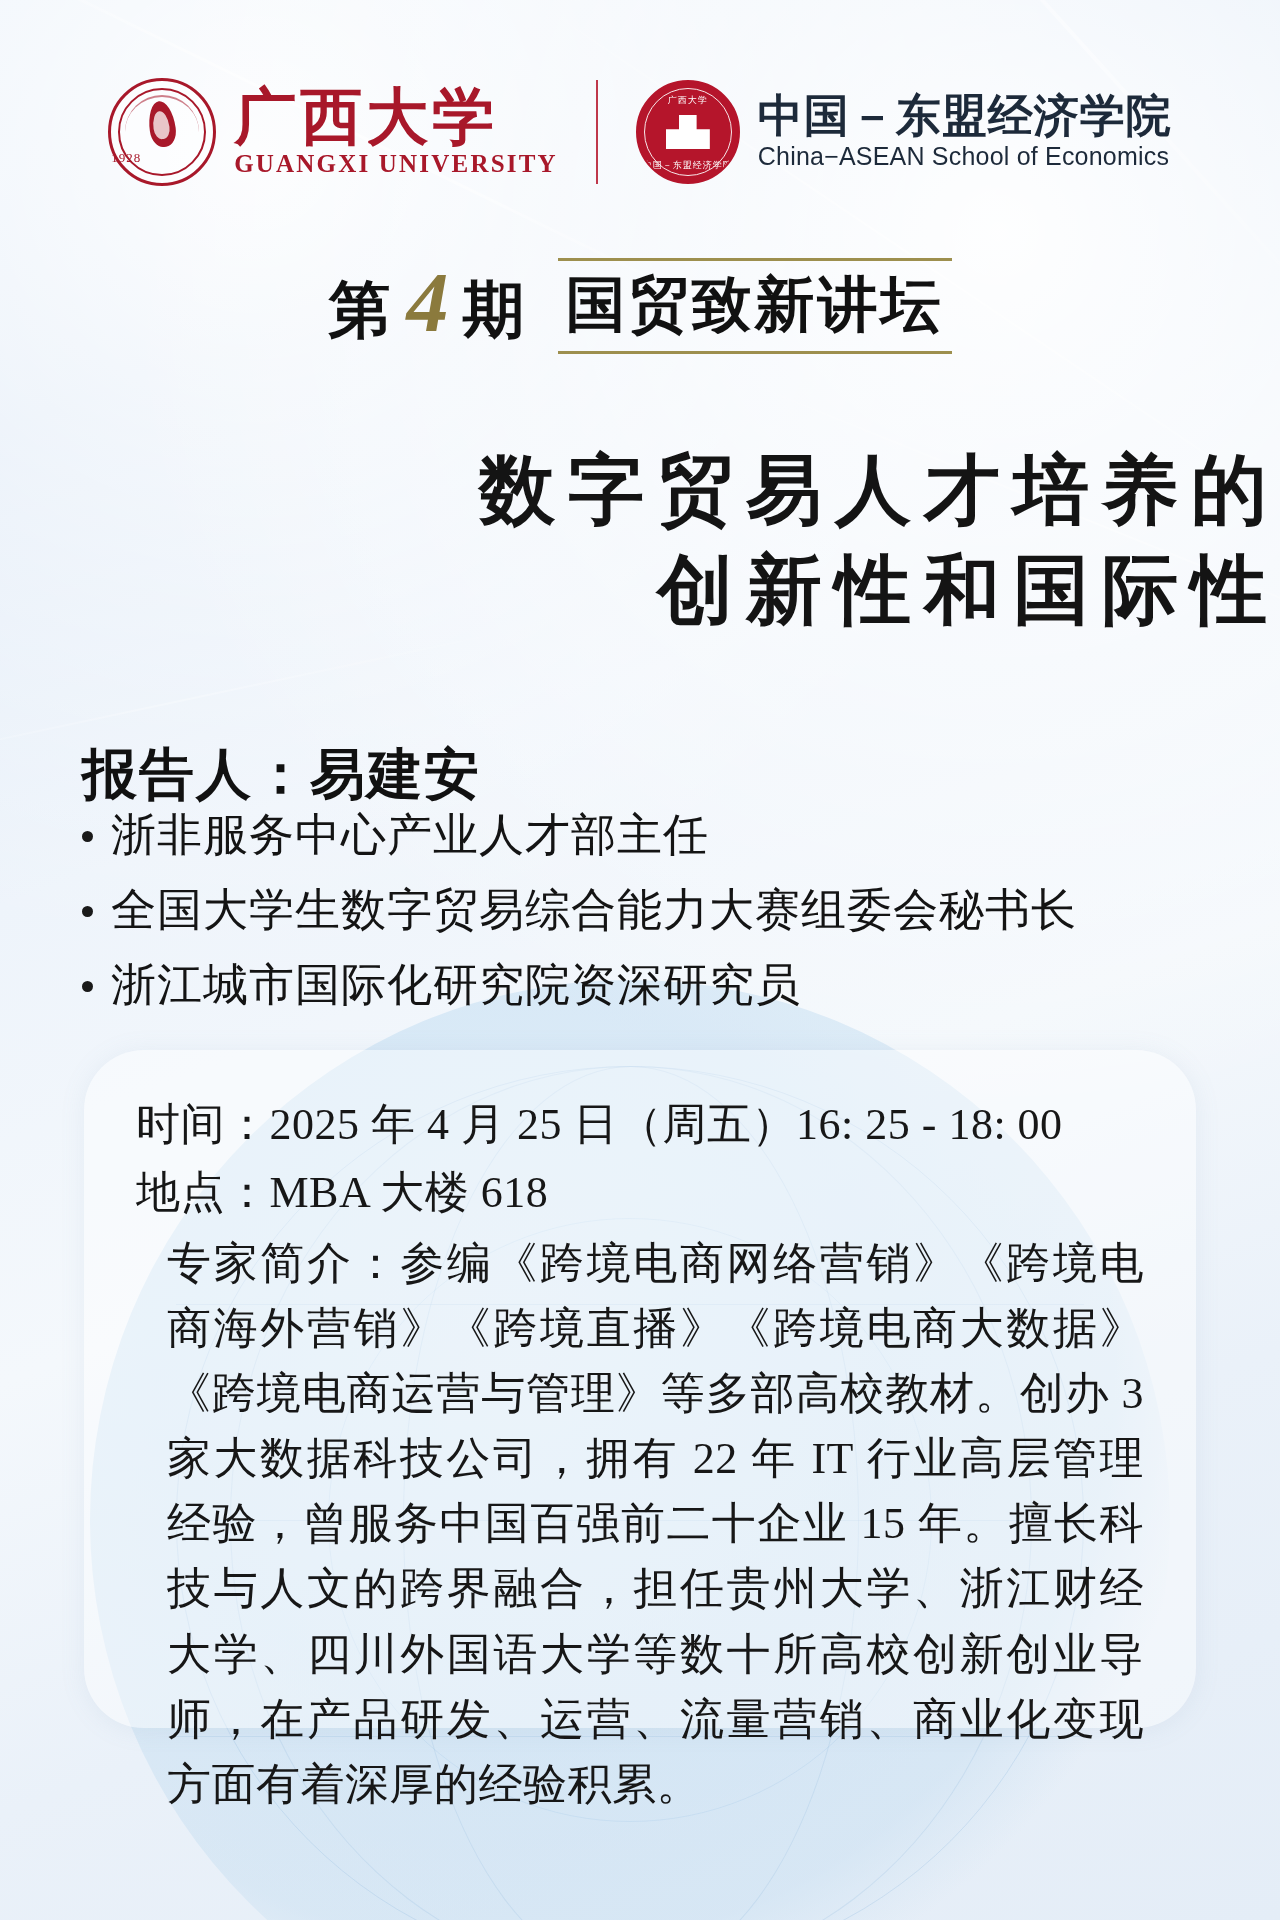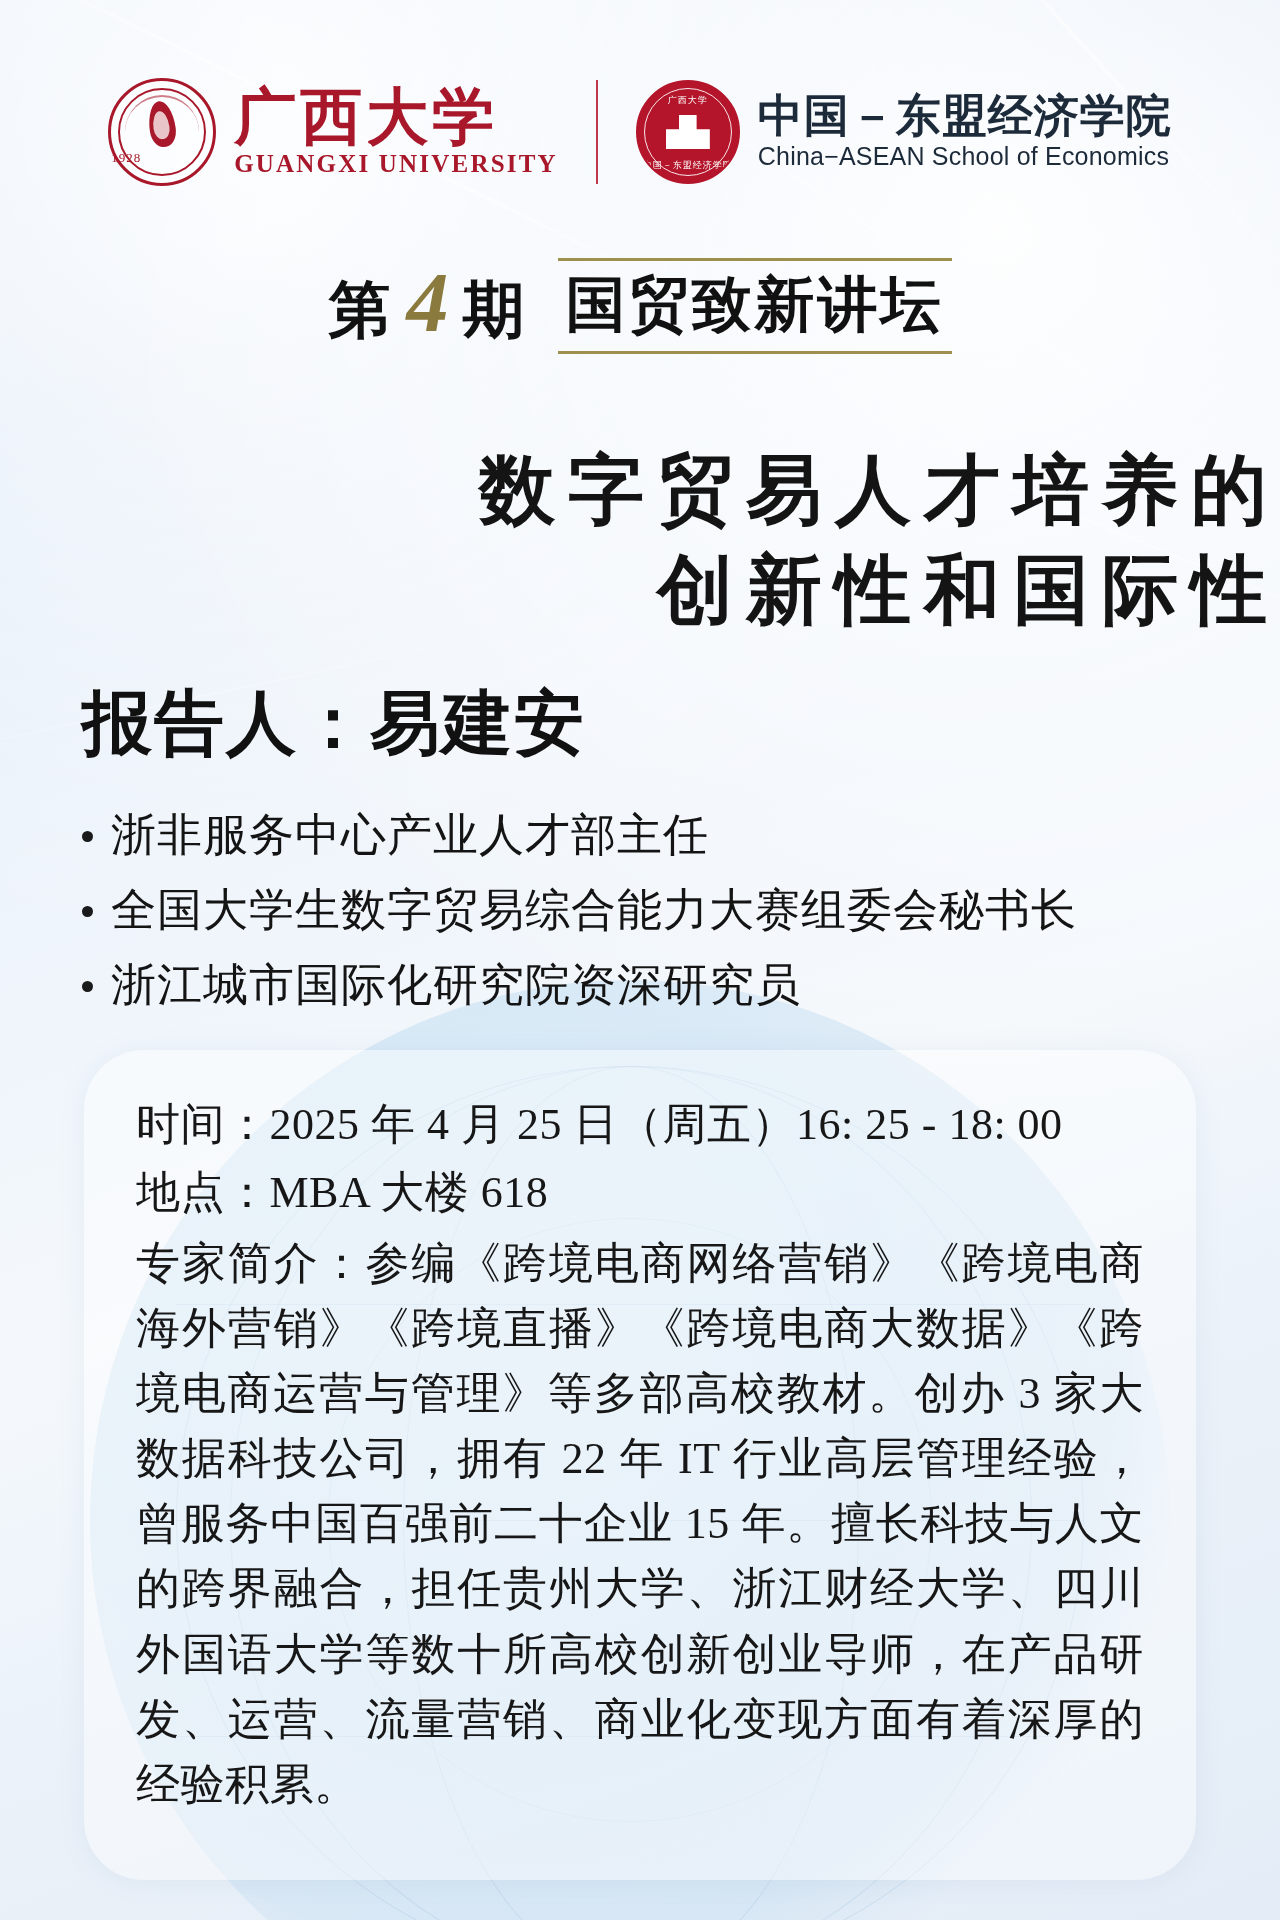--- a/index.html
+++ b/index.html
@@ -312,25 +312,25 @@
   }
   .main-title .line {
     font-size: 76px;
     letter-spacing: 13px;
     line-height: 1.32;
   }
 
   
   .speaker {
     position: absolute;
-    top: 677px;
+    top: 738px;
     left: 82px;
     font-family: "Liberation Serif", serif;
     font-weight: 700;
-    font-size: 70px;
+    font-size: 55px;
     color: #111;
     letter-spacing: 2px;
   }
   .bullets {
     position: absolute;
     top: 805px;
     left: 82px;
     width: 1120px;
   }
   .bullet {
@@ -355,21 +355,21 @@
     letter-spacing: 1px;
     line-height: 1.35;
   }
 
   
   .info-card {
     position: absolute;
     left: 84px;
     top: 1050px;
     width: 1112px;
-    height: 830px;
+    height: 678px;
     border-radius: 60px;
     background: rgba(255,255,255,0.42);
     box-shadow: 0 2px 26px rgba(120,150,180,0.10);
     box-sizing: border-box;
     padding: 44px 52px 30px 52px;
   }
   .info-line {
     font-family: "Liberation Serif", serif;
     font-size: 44px;
     color: #171717;
@@ -379,20 +379,21 @@
   }
   .info-bio {
     font-family: "Liberation Serif", serif;
     font-size: 44px;
     color: #171717;
     line-height: 1.48;
     letter-spacing: .5px;
     text-align: justify;
     text-justify: inter-ideograph;
     margin-top: 4px;
+    margin-left: 31px;
   }
 </style>
 </head>
 <body>
 
 <div class="poster">
 
   <div class="bg-streak s1"></div>
   <div class="bg-streak s2"></div>
   <div class="bg-streak s3"></div>

